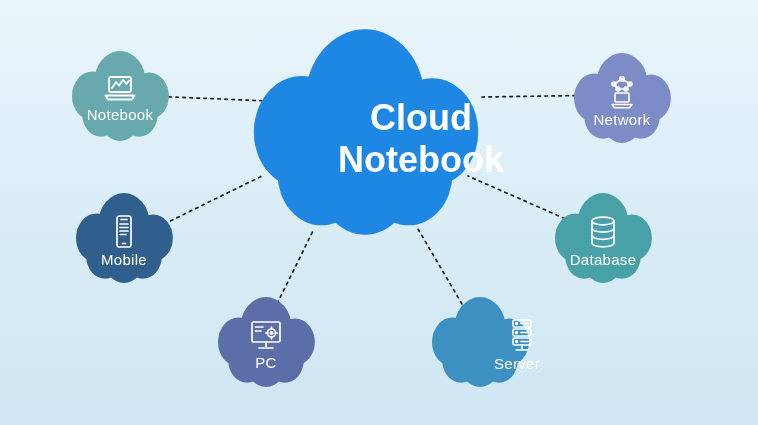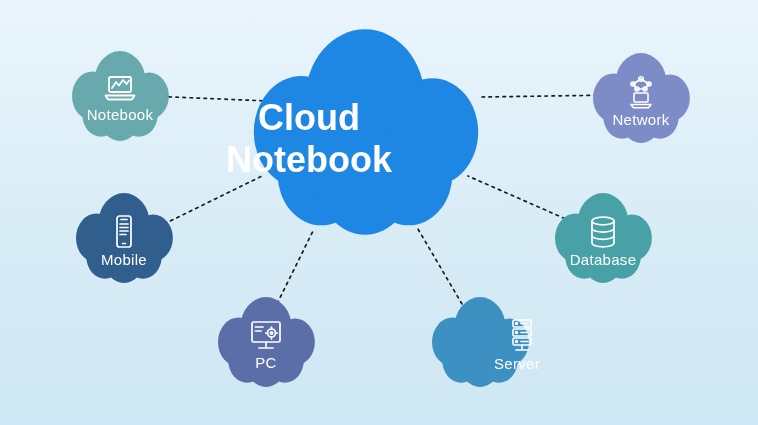--- a/index.html
+++ b/index.html
@@ -15,28 +15,28 @@
     position:absolute;width:120px;height:98px;z-index:1;
     display:flex;flex-direction:column;align-items:center;justify-content:center;
   }
   .node .cloud, .center-cloud .cloud{position:absolute;left:0;top:0;width:100%;height:100%;}
   .node .nicon{position:relative;z-index:1;margin-top:4px;}
   .node .label{
     position:relative;z-index:1;color:#ffffff;font-size:15px;
     margin-top:0px;letter-spacing:.3px;
   }
   .n-notebook{left:60px;top:47px;}
-  .n-network{left:581px;top:49px;}
+  .n-network{left:562px;top:49px;}
   .n-mobile{left:64px;top:189px;}
   .n-database{left:543px;top:189px;}
   .n-pc{left:206px;top:293px;}
   .n-server{left:420px;top:293px;align-items:flex-end;}
   .center-cloud{
     position:absolute;left:226px;top:20px;width:278px;height:224px;z-index:1;
-    display:flex;align-items:center;justify-content:flex-start;
+    display:flex;align-items:center;justify-content:flex-end;
   }
   .center-title{
     position:relative;z-index:1;margin-top:14px;
     color:#ffffff;font-weight:bold;font-size:36px;line-height:1.18;text-align:center;
   }
   .iconsvg{display:block;}
 </style>
 </head>
 <body>
 

